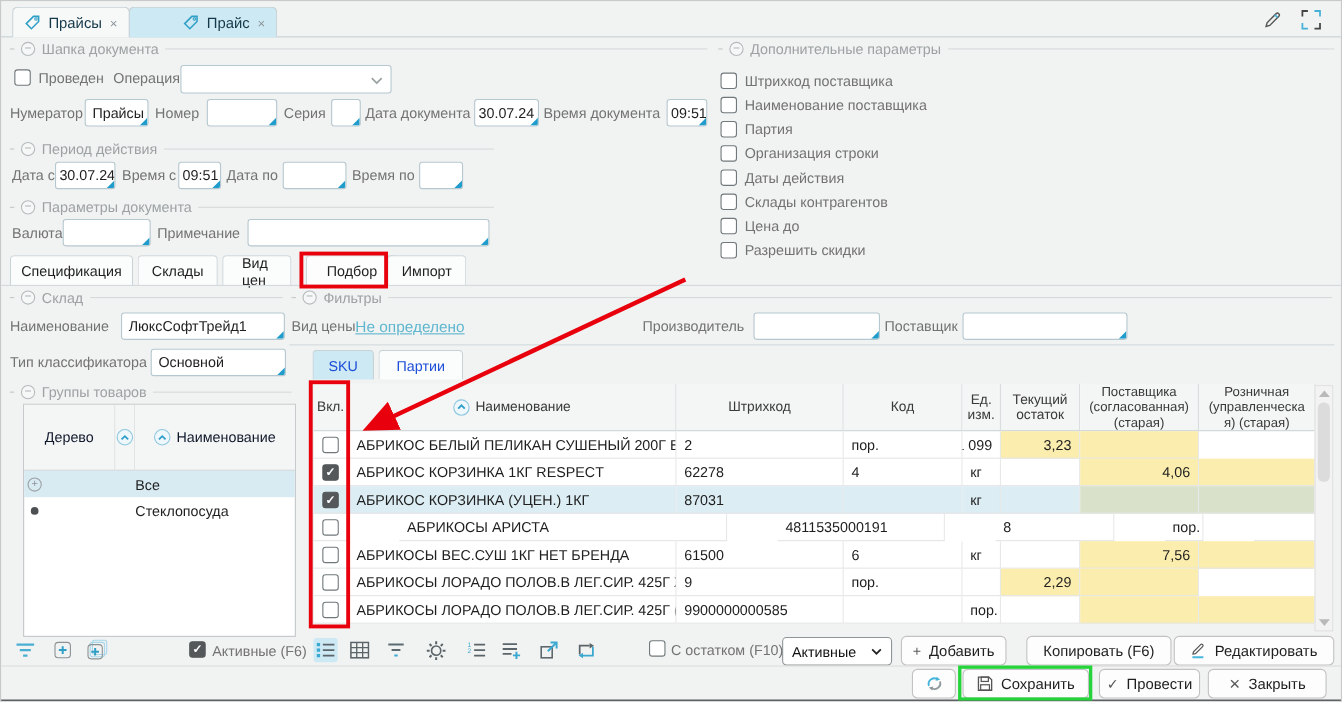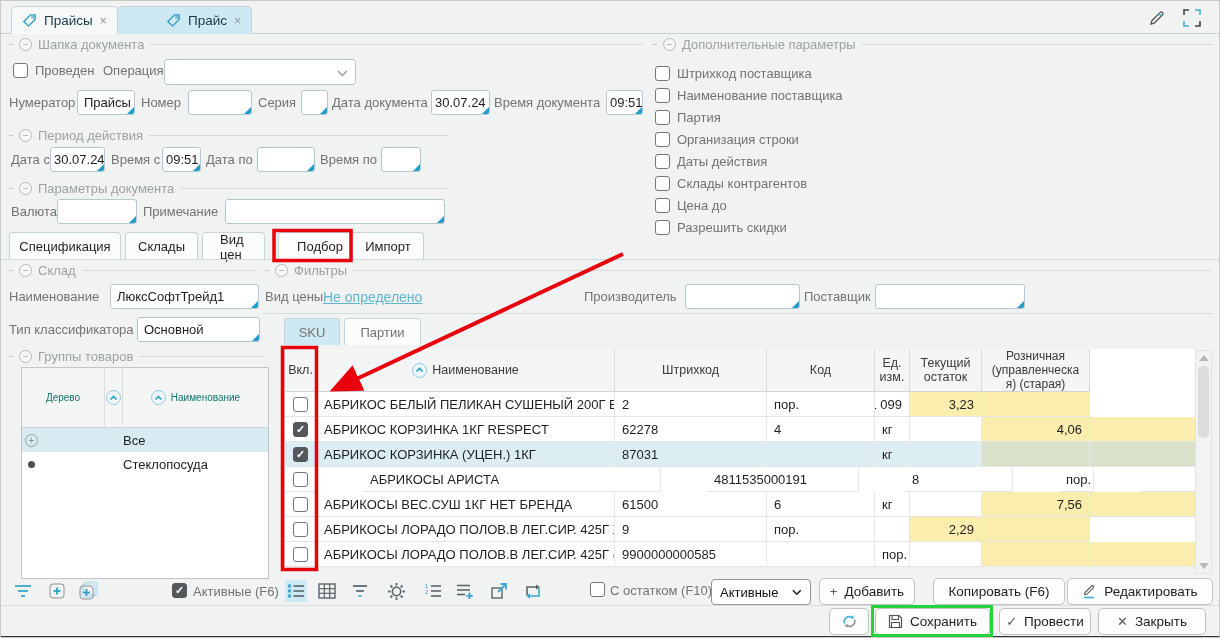--- a/index.html
+++ b/index.html
@@ -32,34 +32,34 @@
   .wtab{position:absolute;top:5px;height:28px;display:flex;align-items:center;gap:7px;padding:0 10px;
         border:1px solid #c6d2d7;border-bottom:none;border-radius:5px 5px 0 0;font-size:13.5px;color:#15394a;
         background:#f7f8f8;box-sizing:border-box;}
   .wtab.active{background:#cde9f3;padding-left:48px;}
   .wtab .x{color:#8b9499;font-size:12px;}
   
   .dtab{position:absolute;top:231px;height:28px;display:flex;align-items:center;justify-content:center;
         border:1px solid #c8d3d7;border-bottom:none;border-radius:4px 4px 0 0;font-size:13px;color:#1f1f1f;
         background:#fbfcfc;box-sizing:border-box;}
   .stab{position:absolute;height:27px;display:flex;align-items:center;justify-content:center;
-        border:1px solid #c8d3d7;border-bottom:none;border-radius:4px 4px 0 0;font-size:13px;color:#737373;
+        border:1px solid #c8d3d7;border-bottom:none;border-radius:4px 4px 0 0;font-size:13px;color:#1d4ed8;
         background:#fbfcfc;box-sizing:border-box;}
   .stab.active{background:#cde9f3;}
   .hline{position:absolute;height:1px;background:#d3dadd;}
   .link{position:absolute;font-size:14px;color:#5fb7cf;text-decoration:underline;white-space:nowrap;}
   
   .sort{display:inline-flex;width:15px;height:15px;border:1px solid #8cc8df;border-radius:50%;
         background:#eef7fb;align-items:center;justify-content:center;box-sizing:border-box;}
   
   .tree{position:absolute;left:20px;top:366px;width:248px;height:212px;background:#fff;
         border:1px solid #c2c6c8;box-sizing:border-box;}
   .tree .hcell{position:absolute;top:0;height:60px;background:#f4f5f5;border-right:1px solid #dcdfe0;
         border-bottom:1px solid #cfd4d6;box-sizing:border-box;display:flex;align-items:center;justify-content:center;
-        gap:5px;font-size:10px;color:#0f766e;}
+        gap:5px;font-size:13px;color:#0f172a;}
   .trrow{position:absolute;left:0;width:246px;height:24px;display:flex;align-items:center;font-size:13px;color:#1f1f1f;}
   .trrow.sel{background:#d8ebf3;}
   .plus-circ{width:13px;height:13px;border:1px solid #9aa0a2;border-radius:50%;color:#8e9496;font-size:10px;
         line-height:11px;text-align:center;box-sizing:border-box;margin-left:3px;}
   .dot{width:7px;height:7px;border-radius:50%;background:#4c5052;margin-left:6px;}
   
   .grid{position:absolute;left:283px;top:348px;width:911px;background:#fff;border-left:1px solid #d6d9da;box-sizing:border-box;}
   .trow{display:grid;grid-template-columns:32px 298px 152px 108px 35px 72px 108px 106px;}
   .trow>div{border-right:1px solid #e7e9e9;border-bottom:1px solid #e4e6e6;box-sizing:border-box;
         font-size:13px;color:#1f1f1f;display:flex;align-items:center;padding:0 7px;overflow:hidden;white-space:nowrap;}
@@ -347,20 +347,23 @@
       <div><span>Вкл.</span></div>
       <div style="gap:5px;"><span class="sort"><svg width="11" height="8" viewBox="0 0 11 8">
               <polyline points="2.5,5.5 5.5,2.5 8.5,5.5" fill="none" stroke="#2e9fc9" stroke-width="1.6"></polyline>
             </svg></span><span>Наименование</span></div>
       <div><span>Штрихкод</span></div>
       <div><span>Код</span></div>
       <div><span>Ед.
 изм.</span></div>
       <div><span>Текущий
 остаток</span></div>
+      <div style="font-size:12px;"><span>Поставщика
+(согласованная)
+(старая)</span></div>
       <div style="font-size:12px;"><span>Розничная
 (управленческа
 я) (старая)</span></div>
     </div>
 
     <div class="trow" style="height:25px;">
       <div class="ckcell">
           <span class="cb"></span>
         </div>
       <div>АБРИКОС БЕЛЫЙ ПЕЛИКАН СУШЕНЫЙ 200Г БЕЛ</div>

